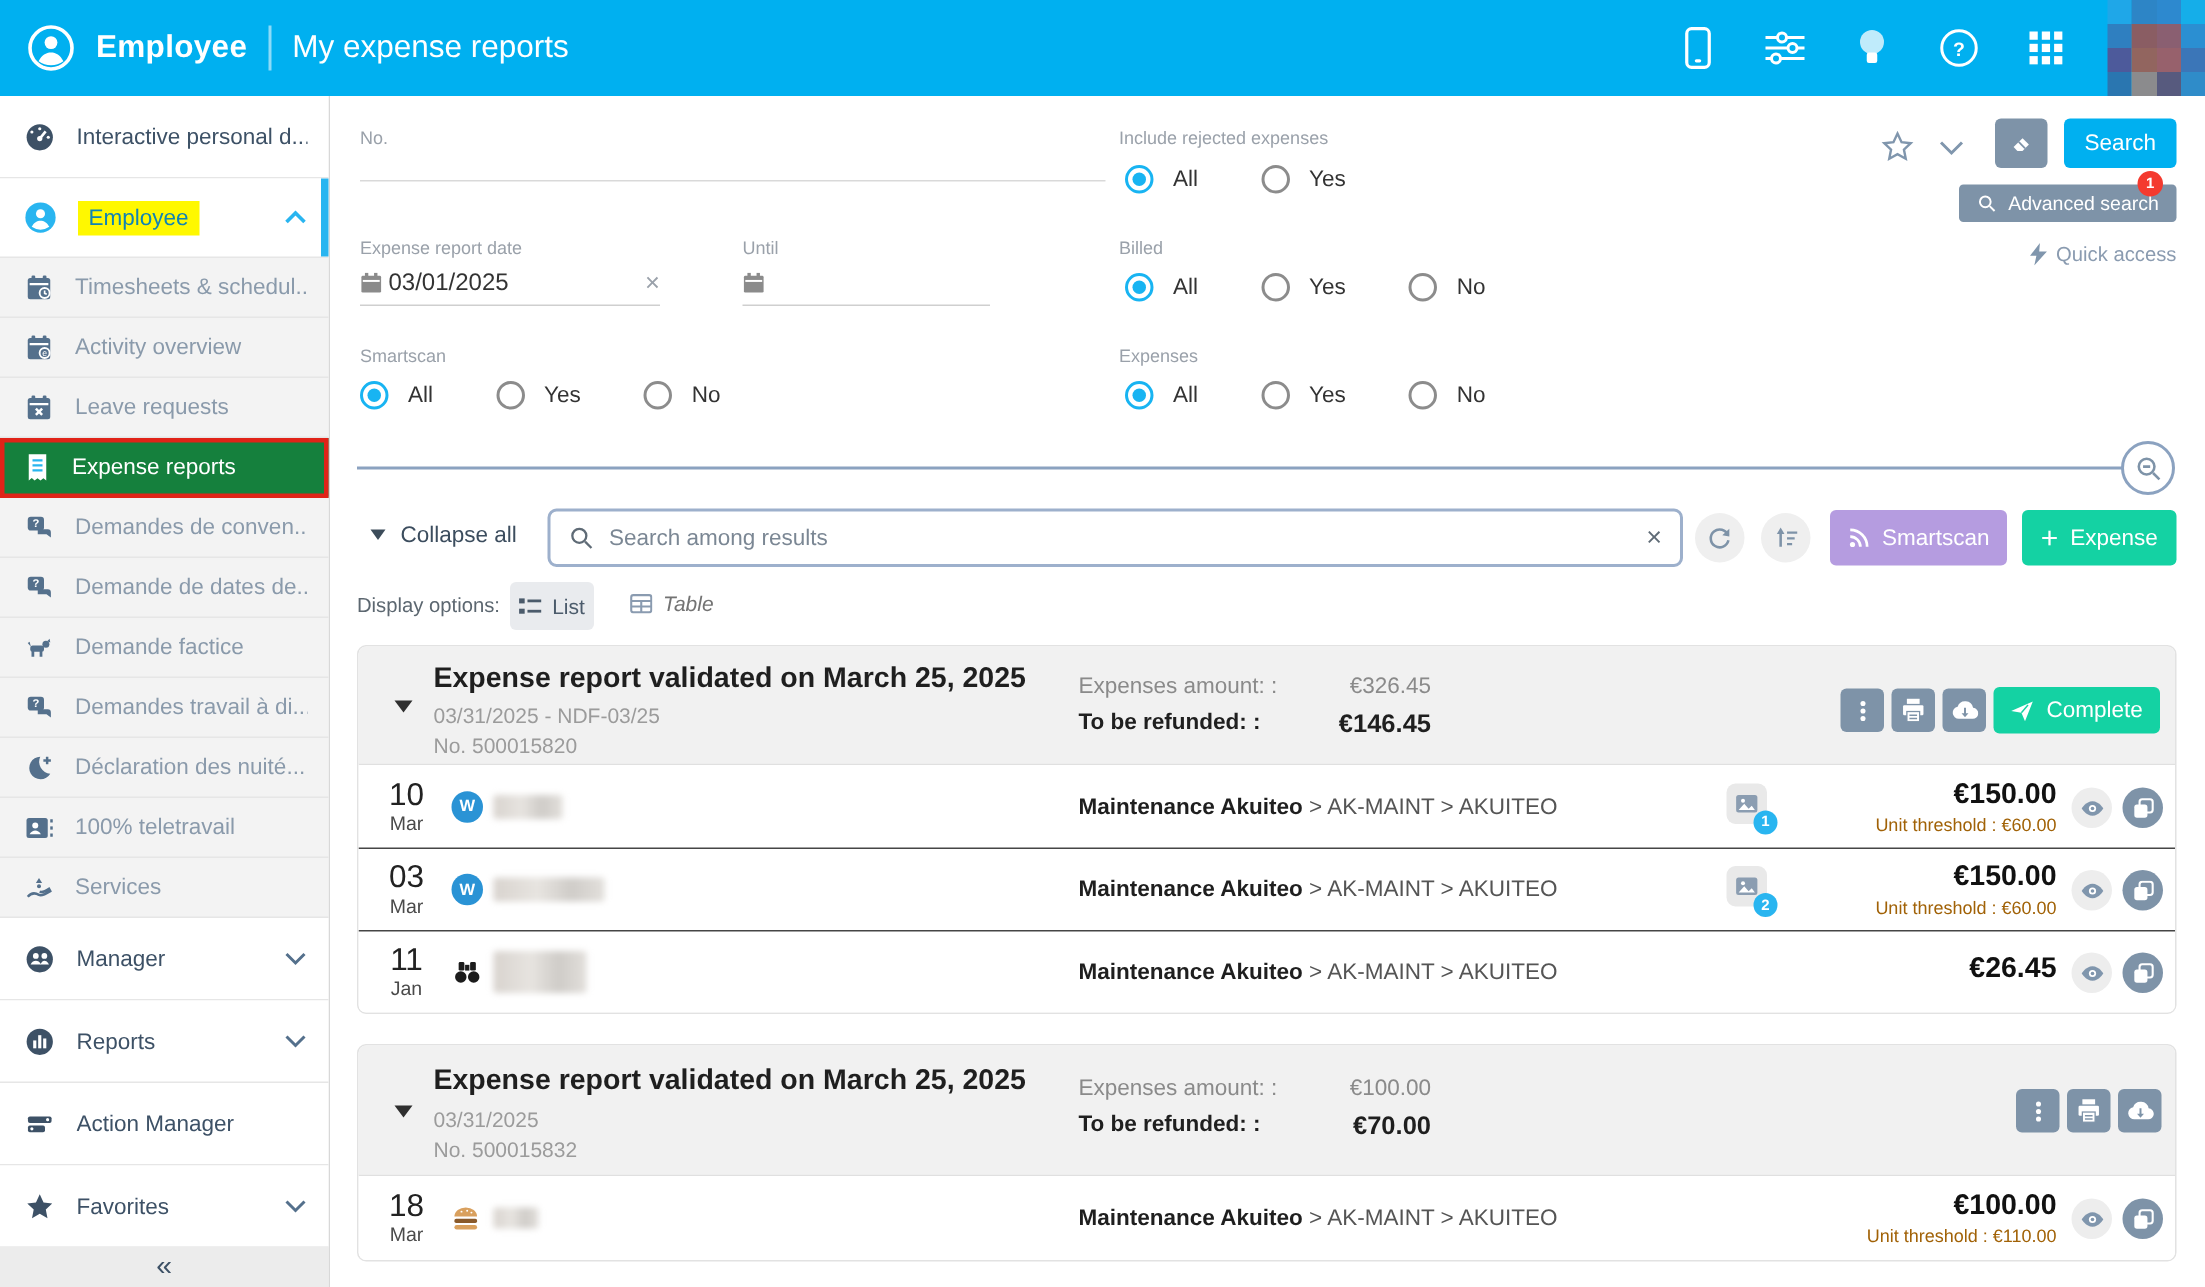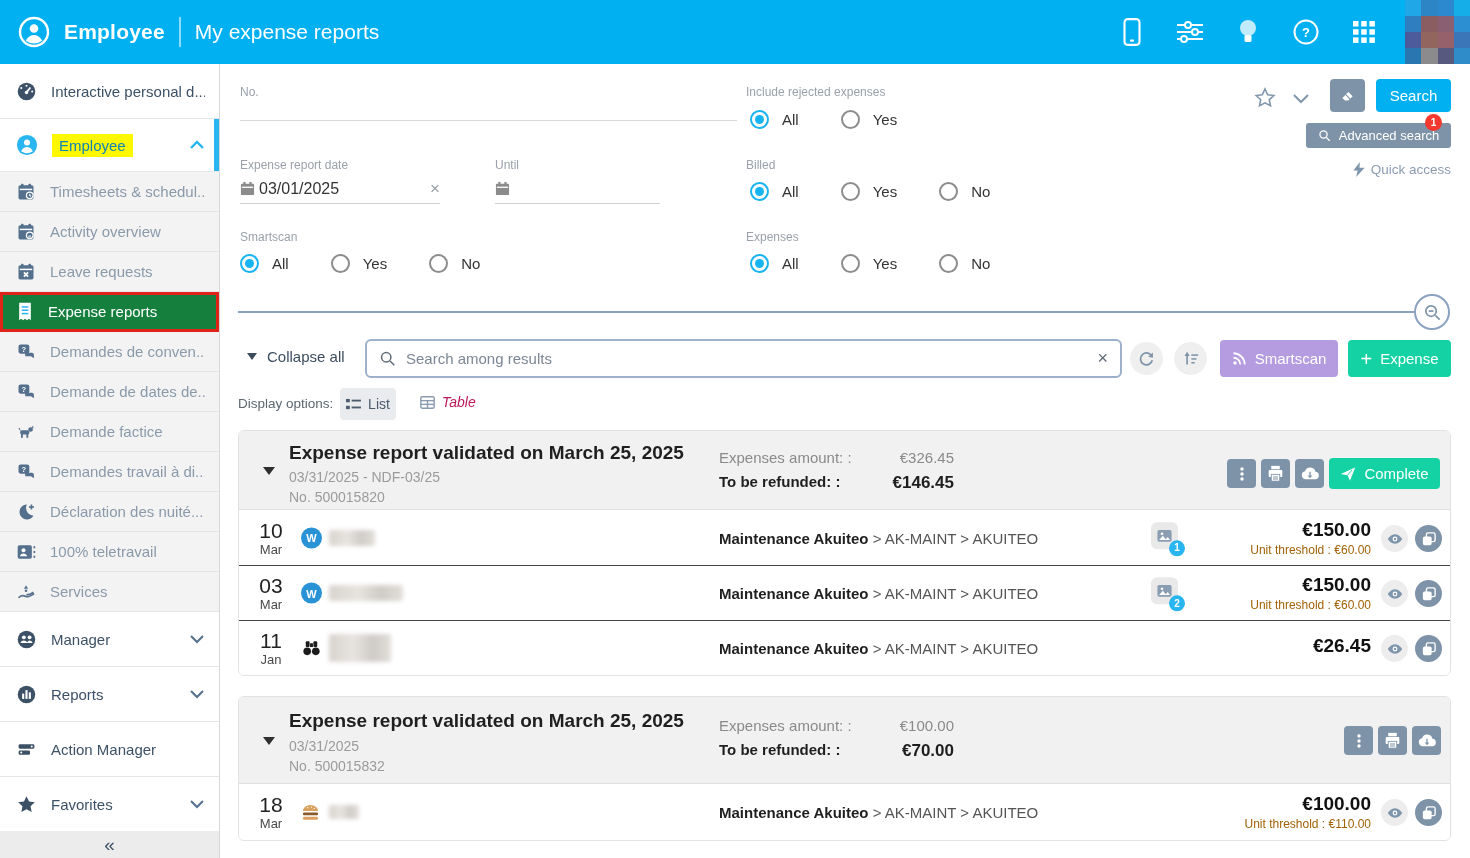--- a/index.html
+++ b/index.html
@@ -68,21 +68,21 @@
   #searchbox input { flex:1; border:none; outline:none; font-size:15px; color:#333; font-family:inherit; }
   #searchbox input::placeholder { color:#7b8794; }
   .circ-btn { position:absolute; width:33px; height:33px; border-radius:50%; background:#efefef; border:none;
     display:flex; align-items:center; justify-content:center; cursor:pointer; }
 
   .chip { display:flex; align-items:center; gap:7px; cursor:pointer; }
   #chip-list { position:absolute; left:120px; top:324px; width:56px; height:32px; background:#e9ebee;
     border-radius:4px; justify-content:center; }
   #chip-list span { font-size:14px; color:#4b5b6b; }
   #chip-table { position:absolute; left:200px; top:330px; }
-  #chip-table span { font-size:14px; color:#be185d; font-style:italic; }
+  #chip-table span { font-size:14px; color:#737373; font-style:italic; }
 
   
   .card { position:absolute; left:18px; width:1213px; border:1px solid #e2e2e2; border-radius:6px;
     overflow:hidden; background:#fff; }
   .card-head { background:#f1f1f1; position:relative; }
   .card-head .tri2 { position:absolute; left:24px; width:0; height:0; border-left:6px solid transparent;
     border-right:6px solid transparent; border-top:8px solid #2f2f2f; cursor:pointer; }
   .c-title { position:absolute; left:50px; font-size:19px; font-weight:700; color:#1f1f1f; }
   .c-meta { position:absolute; left:50px; font-size:14px; color:#9b9b9b; }
   .amt-grid { position:absolute; left:480px; display:grid; grid-template-columns:160px 75px; row-gap:7px; }

